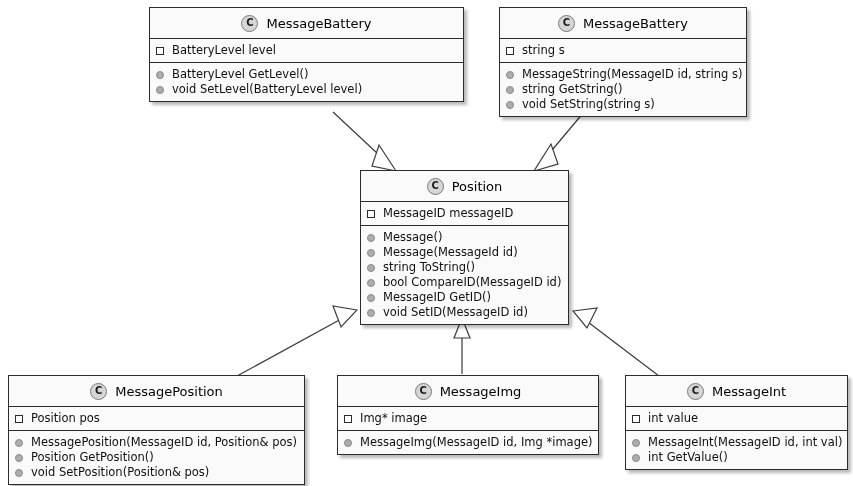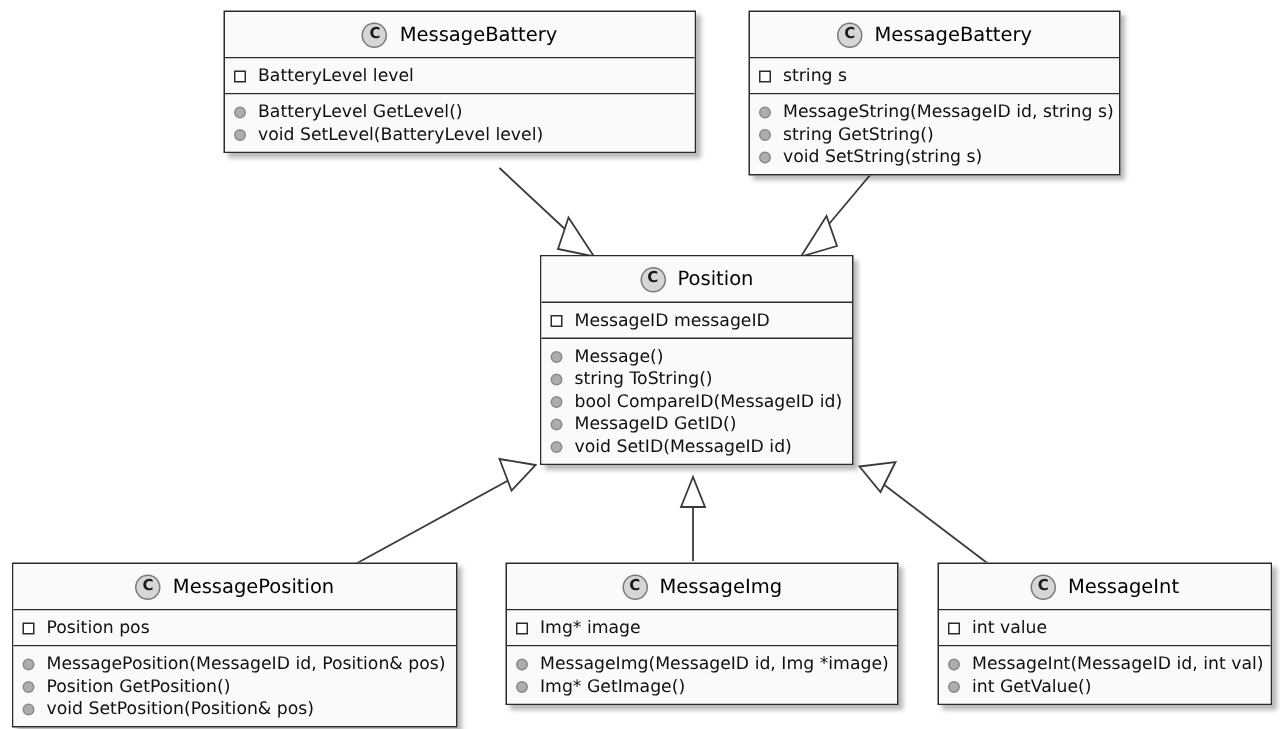--- a/index.html
+++ b/index.html
@@ -188,20 +188,24 @@
         <span class="member-text">MessageID messageID</span>
       </div>
     </div>
     <div class="class-section">
       <div class="member-row">
         <span class="marker method-public"></span>
         <span class="member-text">Message()</span>
       </div>
       <div class="member-row">
         <span class="marker method-public"></span>
+        <span class="member-text">Message(MessageId id)</span>
+      </div>
+      <div class="member-row">
+        <span class="marker method-public"></span>
         <span class="member-text">string ToString()</span>
       </div>
       <div class="member-row">
         <span class="marker method-public"></span>
         <span class="member-text">bool CompareID(MessageID id)</span>
       </div>
       <div class="member-row">
         <span class="marker method-public"></span>
         <span class="member-text">MessageID GetID()</span>
       </div>
@@ -248,24 +252,20 @@
       <div class="member-row">
         <span class="marker field-private"></span>
         <span class="member-text">Img* image</span>
       </div>
     </div>
     <div class="class-section">
       <div class="member-row">
         <span class="marker method-public"></span>
         <span class="member-text">MessageImg(MessageID id, Img *image)</span>
       </div>
-      <div class="member-row">
-        <span class="marker method-public"></span>
-        <span class="member-text">Img* GetImage()</span>
-      </div>
     </div>
   </div>
 
   <div class="uml-class" style="left:625px; top:375px; width:223px;">
     <div class="class-header">
       <span class="class-icon">C</span>
       <span class="class-name">MessageInt</span>
     </div>
     <div class="class-section attrs-section">
       <div class="member-row">

